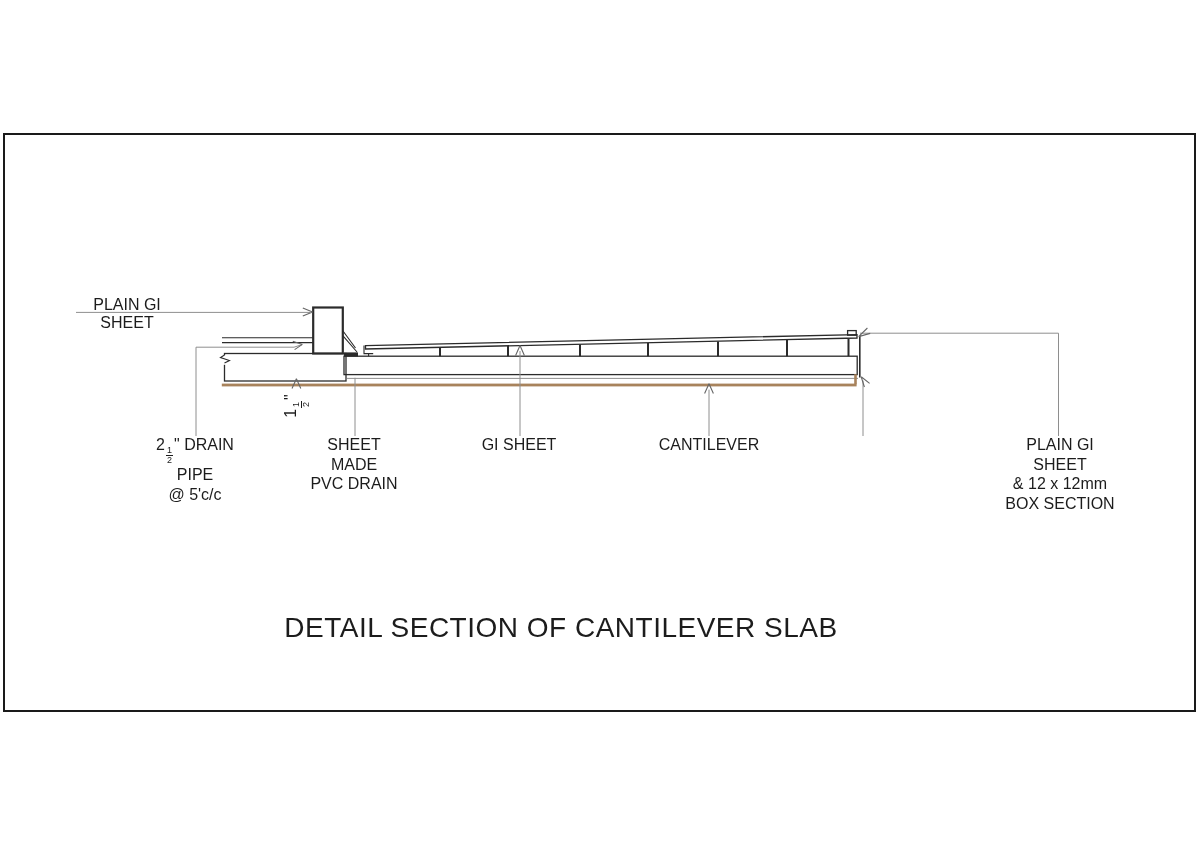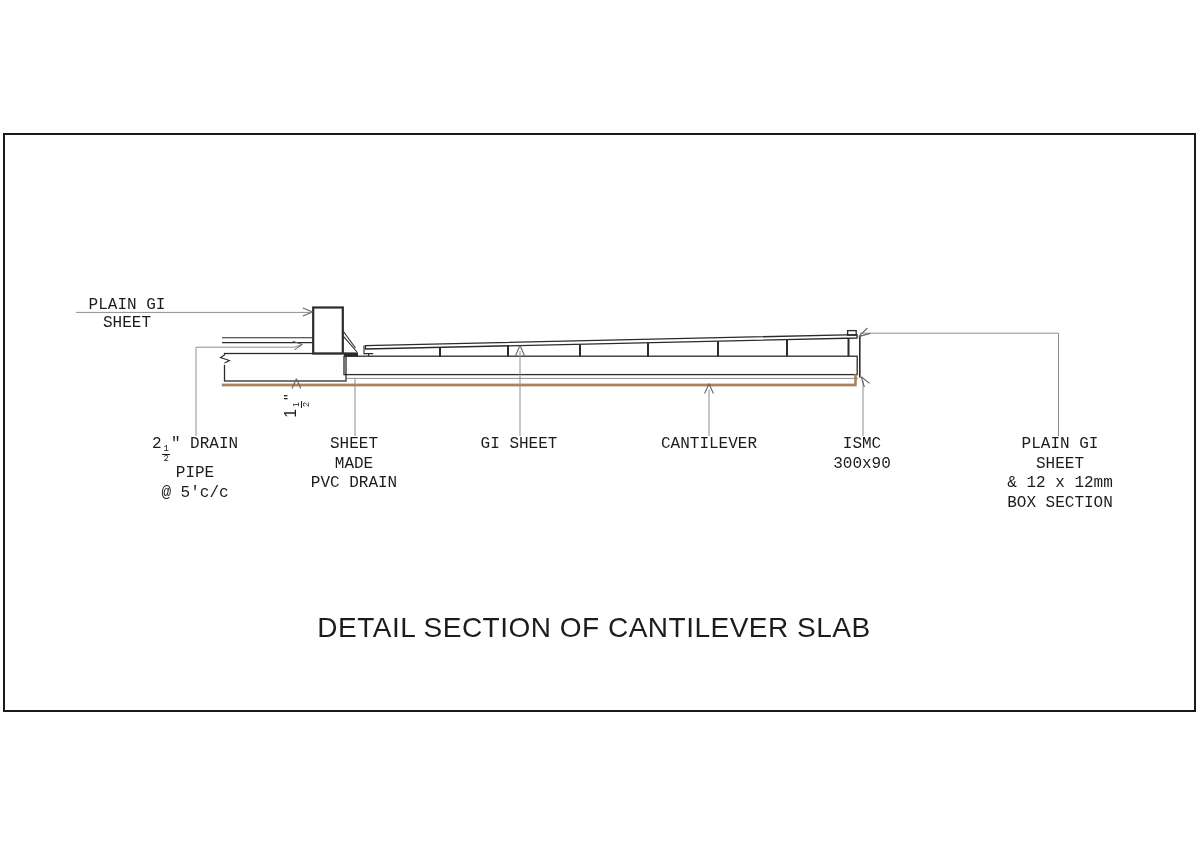--- a/index.html
+++ b/index.html
@@ -18,31 +18,31 @@
   .thick{stroke-width:2.2;}
   .med{stroke-width:1.6;}
   .post{stroke:var(--line);stroke-width:2;fill:none;}
   .ldr{stroke:var(--leader);stroke-width:1;fill:none;}
   .arw{stroke:var(--arrow);stroke-width:1.1;fill:none;}
   .brown{fill:var(--fundermax-brown);stroke:none;}
   .hln{stroke:var(--hatch-line);stroke-width:.9;fill:none;}
   .dot{fill:var(--stipple-dot);}
   .whitefill{fill:#ffffff;}
   .lbl{position:absolute;text-align:center;font-size:16px;line-height:19.5px;
-       color:var(--text);white-space:nowrap;font-family:Liberation Mono, monospace;}
+       color:var(--text);white-space:nowrap;}
   .lbl-left{line-height:18px;}
   .frac{display:inline-flex;flex-direction:column;line-height:1;font-size:9px;
         vertical-align:-3px;text-align:center;margin:0 1px;}
   .frac .num{border-bottom:1px solid var(--text);padding:0 1px;}
   .frac .den{padding:0 1px;}
   .dim{position:absolute;left:270px;top:384px;width:52px;height:44px;display:flex;
        align-items:center;justify-content:center;transform:rotate(-90deg);
        font-size:16px;white-space:nowrap;}
   .title{position:absolute;left:281px;top:612px;width:560px;text-align:center;
-         font-size:28px;letter-spacing:.5px;color:var(--text);margin-left:33px;}
+         font-size:28px;letter-spacing:.5px;color:var(--text);}
 </style>
 </head>
 <body>
 
 <div class="canvas">
 
   <div class="frame"></div>
 
   <svg class="draw" viewBox="0 0 1200 848" xmlns="http://www.w3.org/2000/svg">
     <defs>
@@ -156,24 +156,20 @@
   </div>
 
   <div class="lbl" style="left:459px;top:435px;width:120px;">
     <span>GI SHEET</span>
   </div>
 
   <div class="lbl" style="left:629px;top:435px;width:160px;">
     <span>CANTILEVER</span>
   </div>
 
-  <div class="lbl" style="left:802px;top:435px;width:120px;">
-    <span>ISMC</span><br>
-    <span>300x90</span>
-  </div>
 
   <div class="lbl" style="left:980px;top:435px;width:160px;">
     <span>PLAIN GI</span><br>
     <span>SHEET</span><br>
     <span>&amp; 12 x 12mm</span><br>
     <span>BOX SECTION</span>
   </div>
 
   <div class="dim">
     <span><span>1</span><span class="frac">

